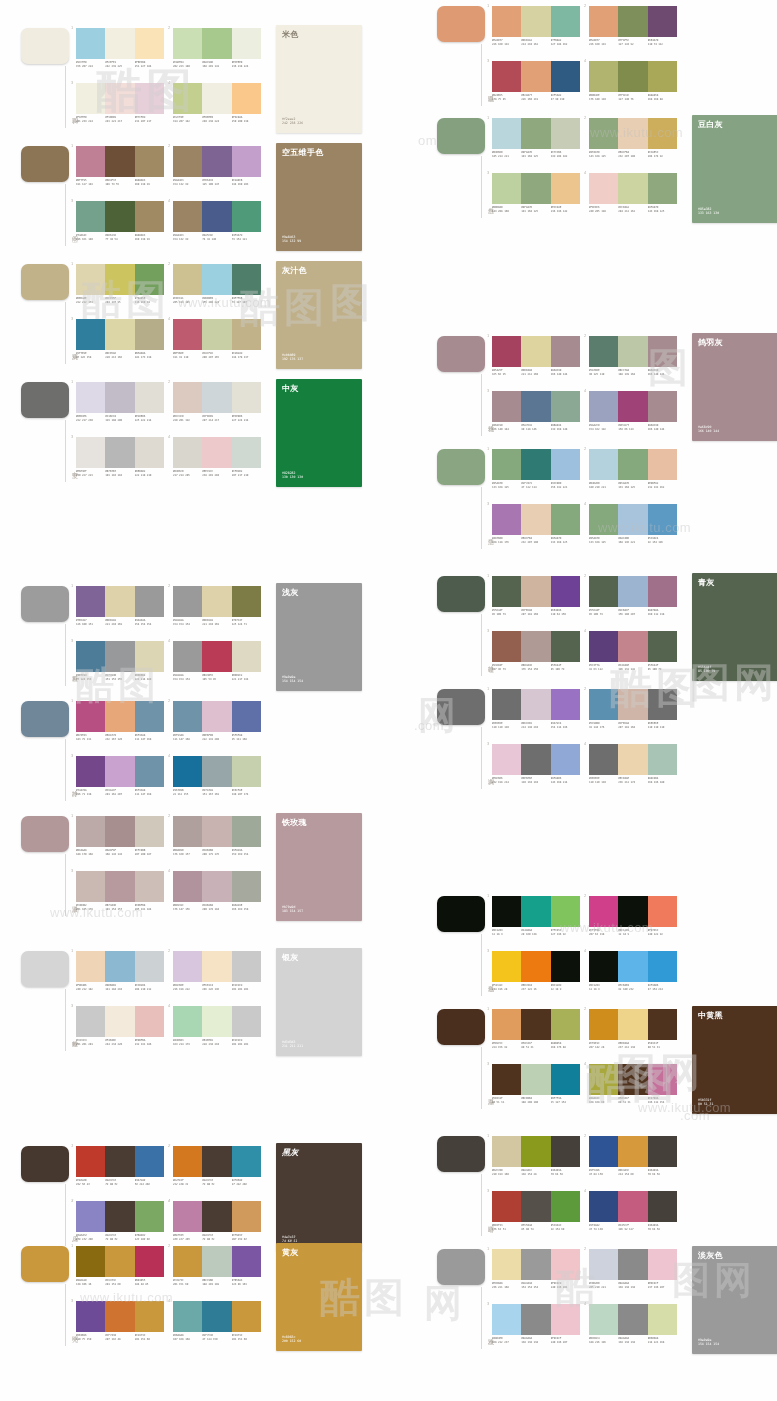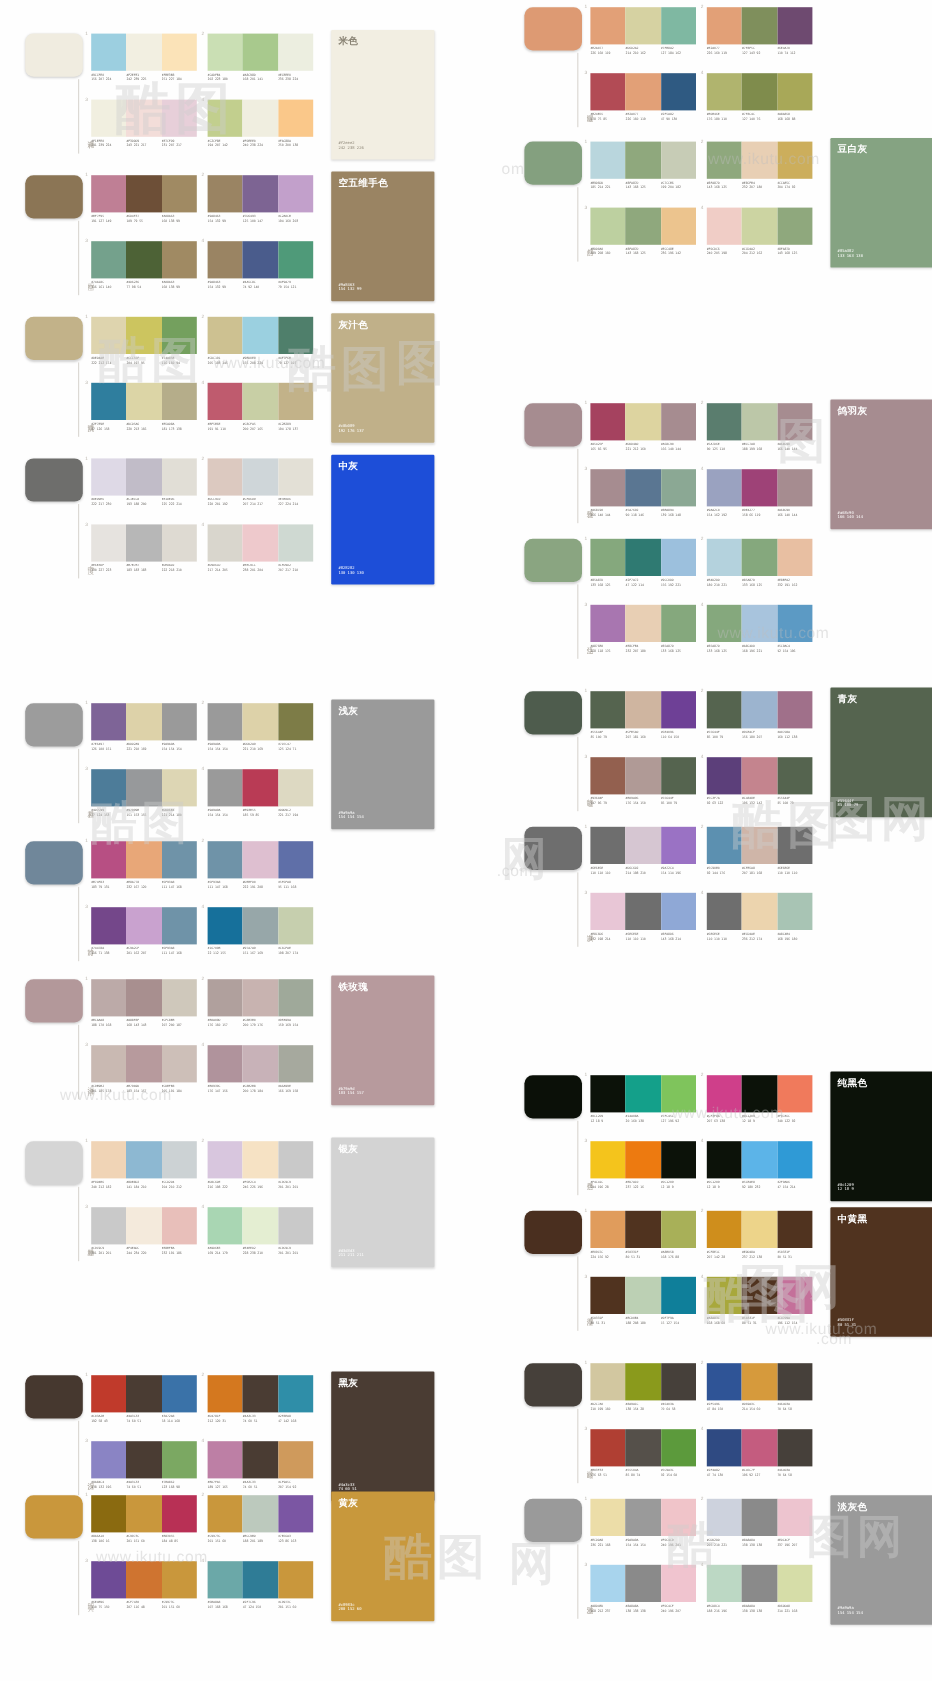--- a/index.html
+++ b/index.html
@@ -581,21 +581,21 @@
                 <span class="c-hex">#EEC9CC</span>
                 <span class="c-rgb">238 201 204</span>
               </div>
               <div class="code-cell">
                 <span class="c-hex">#CFD9D2</span>
                 <span class="c-rgb">207 217 210</span>
               </div>
             </div>
           </div>
         </div>
-        <div class="panel" style="background: #1d4ed8;">
+        <div class="panel" style="background: #15803d;">
           <div class="panel-name" style="color: rgb(255, 255, 255);">中灰</div>
           <div class="panel-code" style="color: rgb(255, 255, 255);">
             <span>#828282</span>
             <span>130 130 130</span>
           </div>
         </div>
       </div>
       <div class="group" style="position: absolute; top: 580px; left: 0px;">
         <div class="key-swatch" style="background: rgb(156, 156, 156);"></div>
         <div class="spine"></div>
@@ -990,21 +990,21 @@
           </div>
         </div>
         <div class="panel" style="background: rgb(211, 211, 211);">
           <div class="panel-name" style="color: rgb(255, 255, 255);">银灰</div>
           <div class="panel-code" style="color: rgb(255, 255, 255);">
             <span>#d3d3d3</span>
             <span>211 211 211</span>
           </div>
         </div>
       </div>
-      <div class="group" style="position: absolute; top: 1140px; left: 0px;">
+      <div class="group" style="position: absolute; top: 1140px; left: 0px; font-style: italic;">
         <div class="key-swatch" style="background: rgb(70, 56, 47);"></div>
         <div class="spine"></div>
         <div class="cat-label">深沉</div>
         <div class="combos">
           <div class="combo c0">
             <div class="combo-num">1</div>
             <div class="swatch-row">
               <span style="background: rgb(192, 58, 43);"></span>
               <span style="background: rgb(74, 60, 51);"></span>
               <span style="background: rgb(58, 114, 168);"></span>
@@ -1879,27 +1879,20 @@
               </div>
               <div class="code-cell">
                 <span class="c-hex">#5CB4E8</span>
                 <span class="c-rgb">92 180 232</span>
               </div>
               <div class="code-cell">
                 <span class="c-hex">#2F9AD6</span>
                 <span class="c-rgb">47 154 214</span>
               </div>
             </div>
-          </div>
-        </div>
-        <div class="panel" style="background: rgb(12, 18, 9);">
-          <div class="panel-name" style="color: rgb(255, 255, 255);">纯黑色</div>
-          <div class="panel-code" style="color: rgb(255, 255, 255);">
-            <span>#0c1209</span>
-            <span>12 18 9</span>
           </div>
         </div>
       </div>
       <div class="group" style="position: absolute; top: 1003px; left: 0px;">
         <div class="key-swatch" style="background: rgb(74, 47, 31);"></div>
         <div class="spine"></div>
         <div class="cat-label">温厚</div>
         <div class="combos">
           <div class="combo c0">
             <div class="combo-num">1</div>

